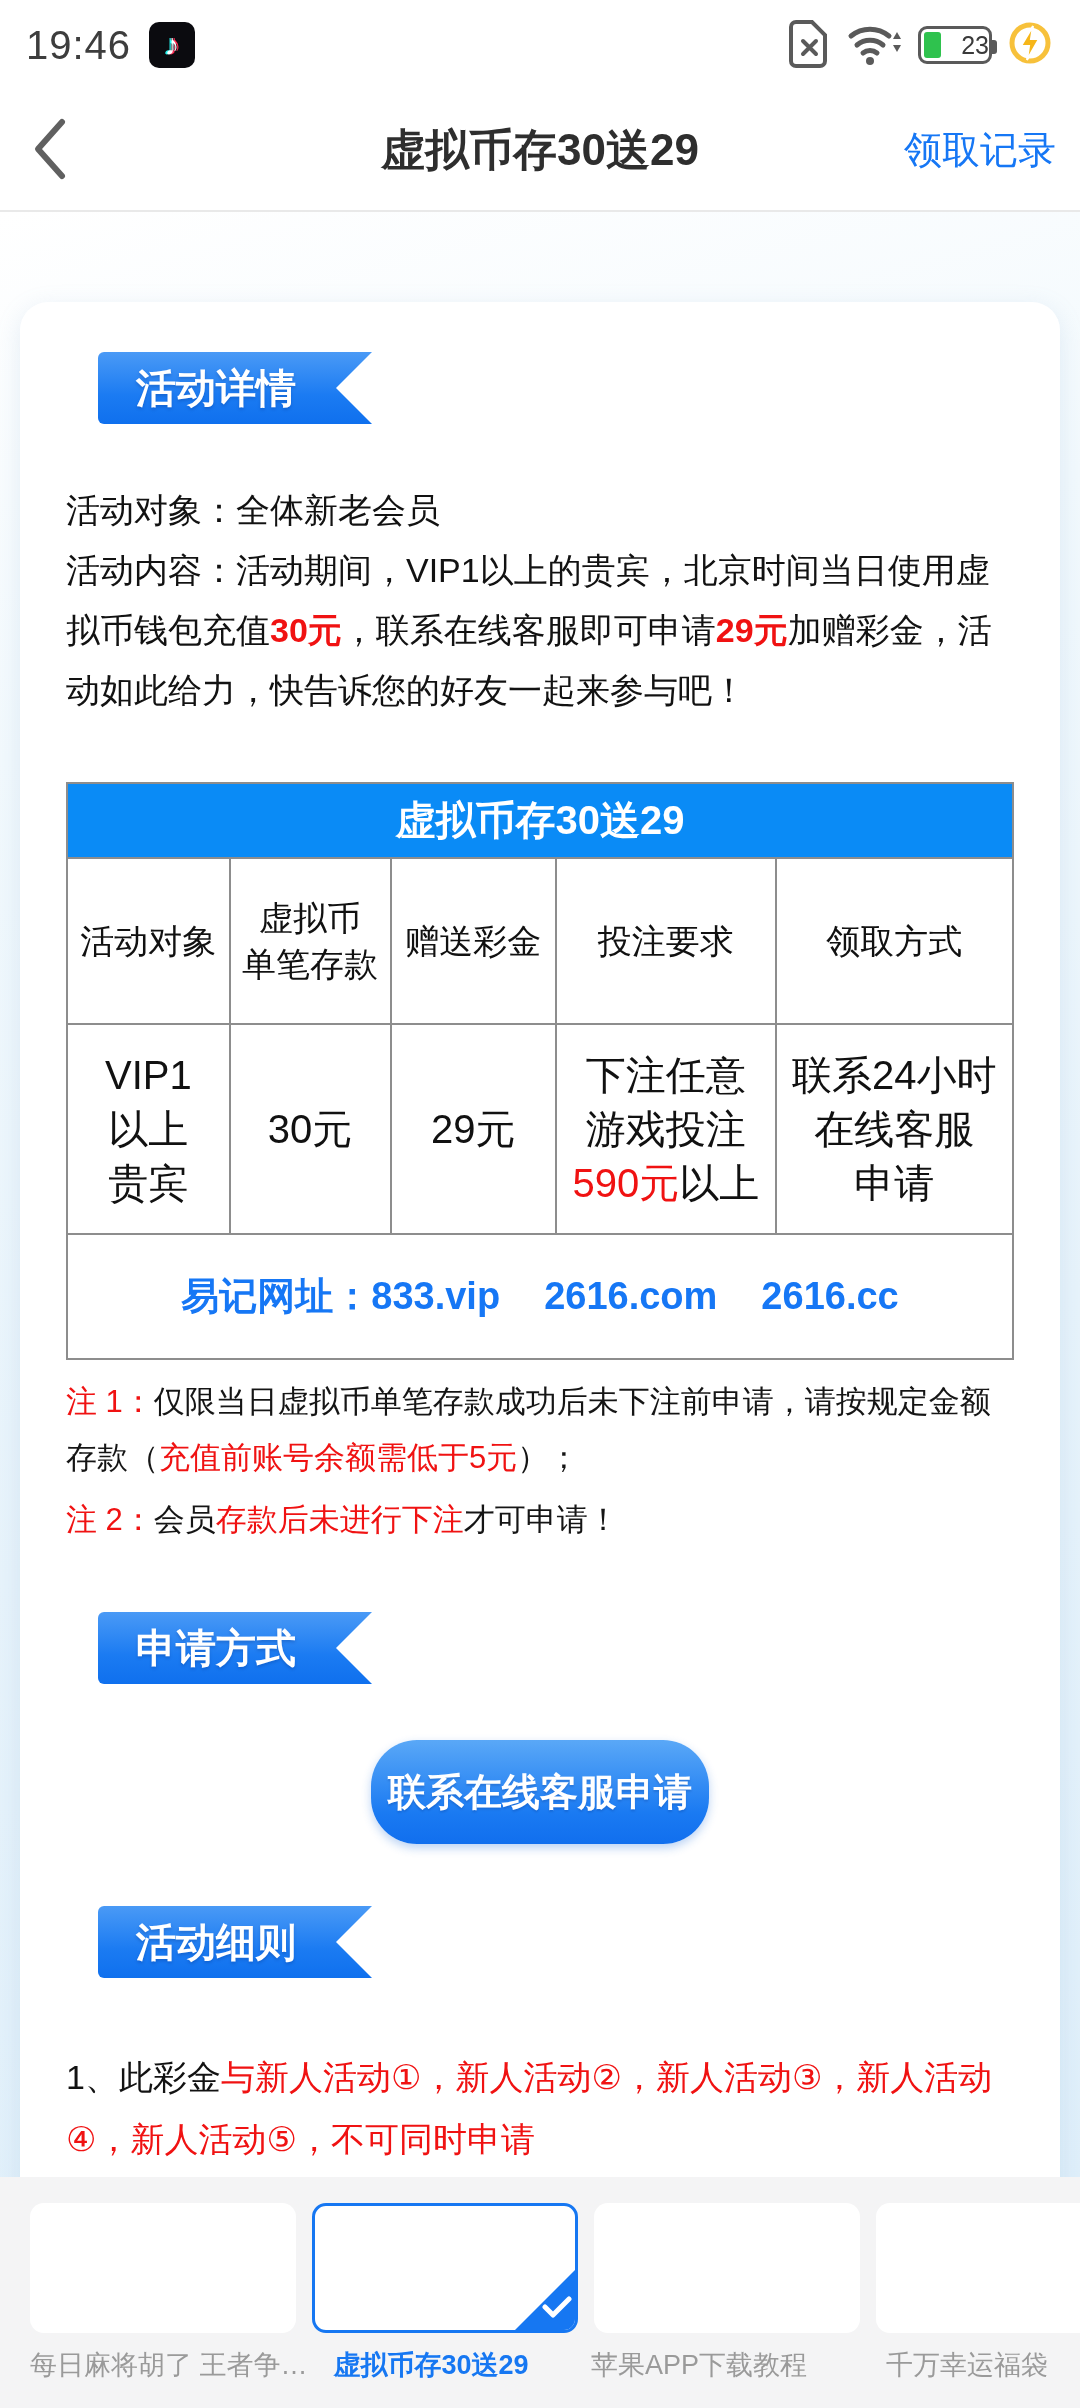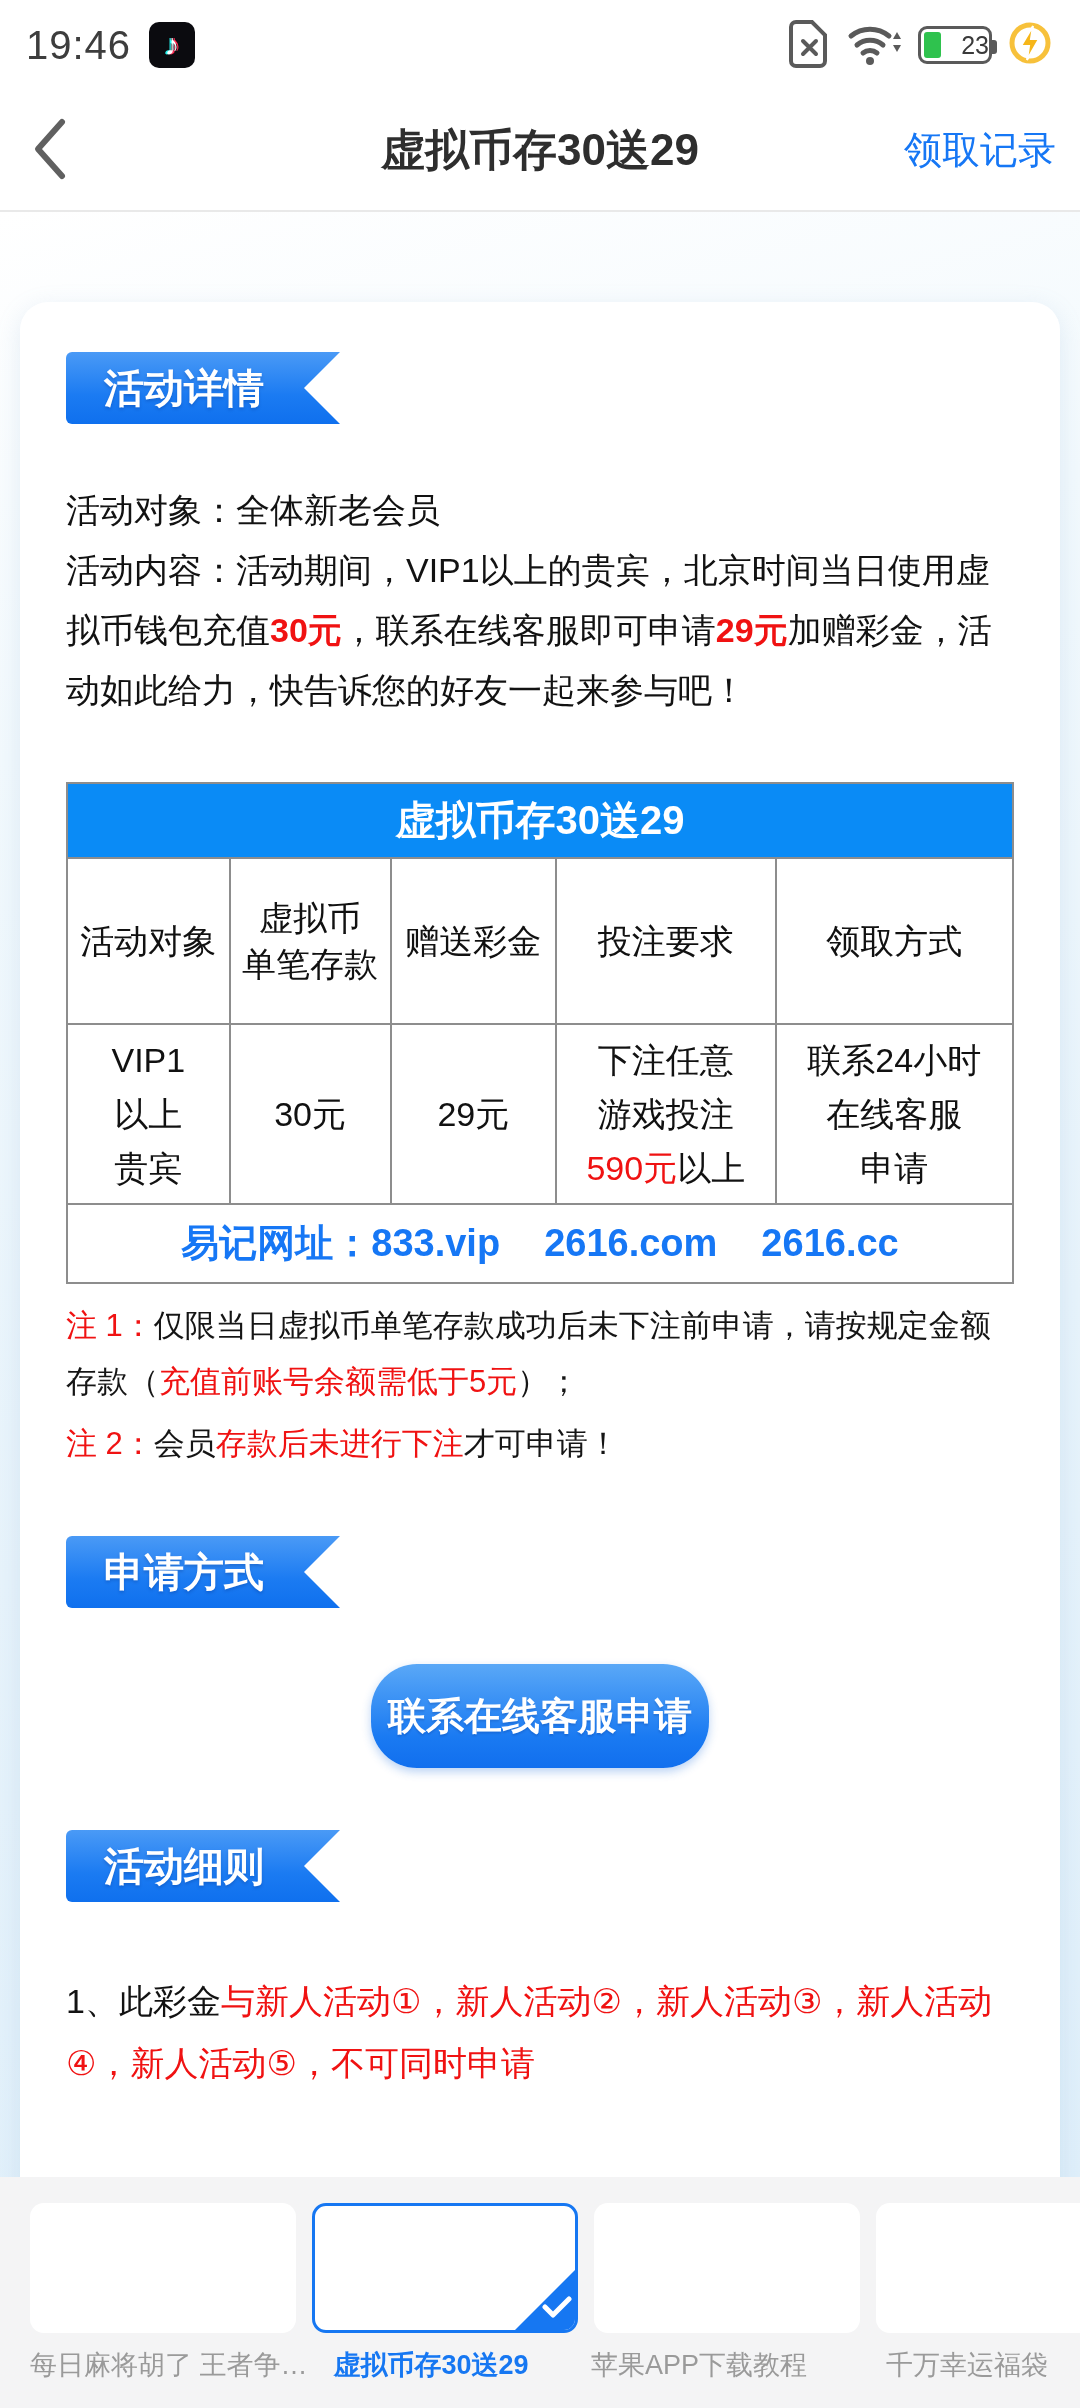--- a/index.html
+++ b/index.html
@@ -31,36 +31,36 @@
   .content { height:2196px; background:linear-gradient(165deg,#ffffff 0%,#f2f9fd 22%,#e7f3fb 55%,#ddeefa 100%);
     padding-top:90px; }
   .card { margin:0 20px; height:2106px; background:#fff; border-radius:28px;
     box-shadow:0 6px 24px rgba(120,160,200,.18); padding:50px 46px 0 46px; overflow:hidden; }
 
   
   .ribbon { display:inline-block; height:72px; line-height:72px; color:#fff; font-size:40px; font-weight:bold;
     padding:0 76px 0 38px; border-radius:6px 0 0 6px;
     background:linear-gradient(180deg,#4a9af6 0%,#1b7bf2 60%,#0f70ee 100%);
     clip-path:polygon(0 0,100% 0,calc(100% - 36px) 50%,100% 100%,0 100%);
-    text-shadow:0 2px 3px rgba(0,40,120,.25); }
+    text-shadow:0 2px 3px rgba(0,40,120,.25);margin-left:32px; }
 
   
   .intro { margin-top:56px; font-size:34px; color:#121212; line-height:60px; }
   .red { color:#f01212; }
   .red-bold { color:#f01212; font-weight:bold; }
 
   
   table.promo { width:100%; margin-top:62px; border-collapse:collapse; table-layout:fixed; }
   table.promo th, table.promo td { border:2px solid #8d8d8d; text-align:center; vertical-align:middle; }
   .tbl-title { background:#0a8bf6; color:#fff; font-size:40px; font-weight:bold; height:75px; }
   .tbl-head td { height:166px; font-size:34px; color:#111; line-height:46px; }
-  .tbl-body td { height:180px; font-size:34px; color:#111; line-height:54px; }
+  .tbl-body td { height:210px; font-size:40px; color:#111; line-height:54px; }
   .pre { white-space:pre-line; }
   .vip { color:#24395a; }
-  .tbl-foot td { height:79px; }
+  .tbl-foot td { height:125px; }
   .urls { display:flex; justify-content:center; align-items:center; gap:44px;
     font-size:38px; font-weight:bold; color:#1677f5; }
 
   
   .notes { margin-top:14px; font-size:31px; color:#151515; line-height:56px; }
   .note { margin-top:4px; }
   .note + .note { margin-top:6px; }
 
   .ribbon-apply { margin-top:64px; }
   .btn-wrap { text-align:center; margin-top:56px; }

